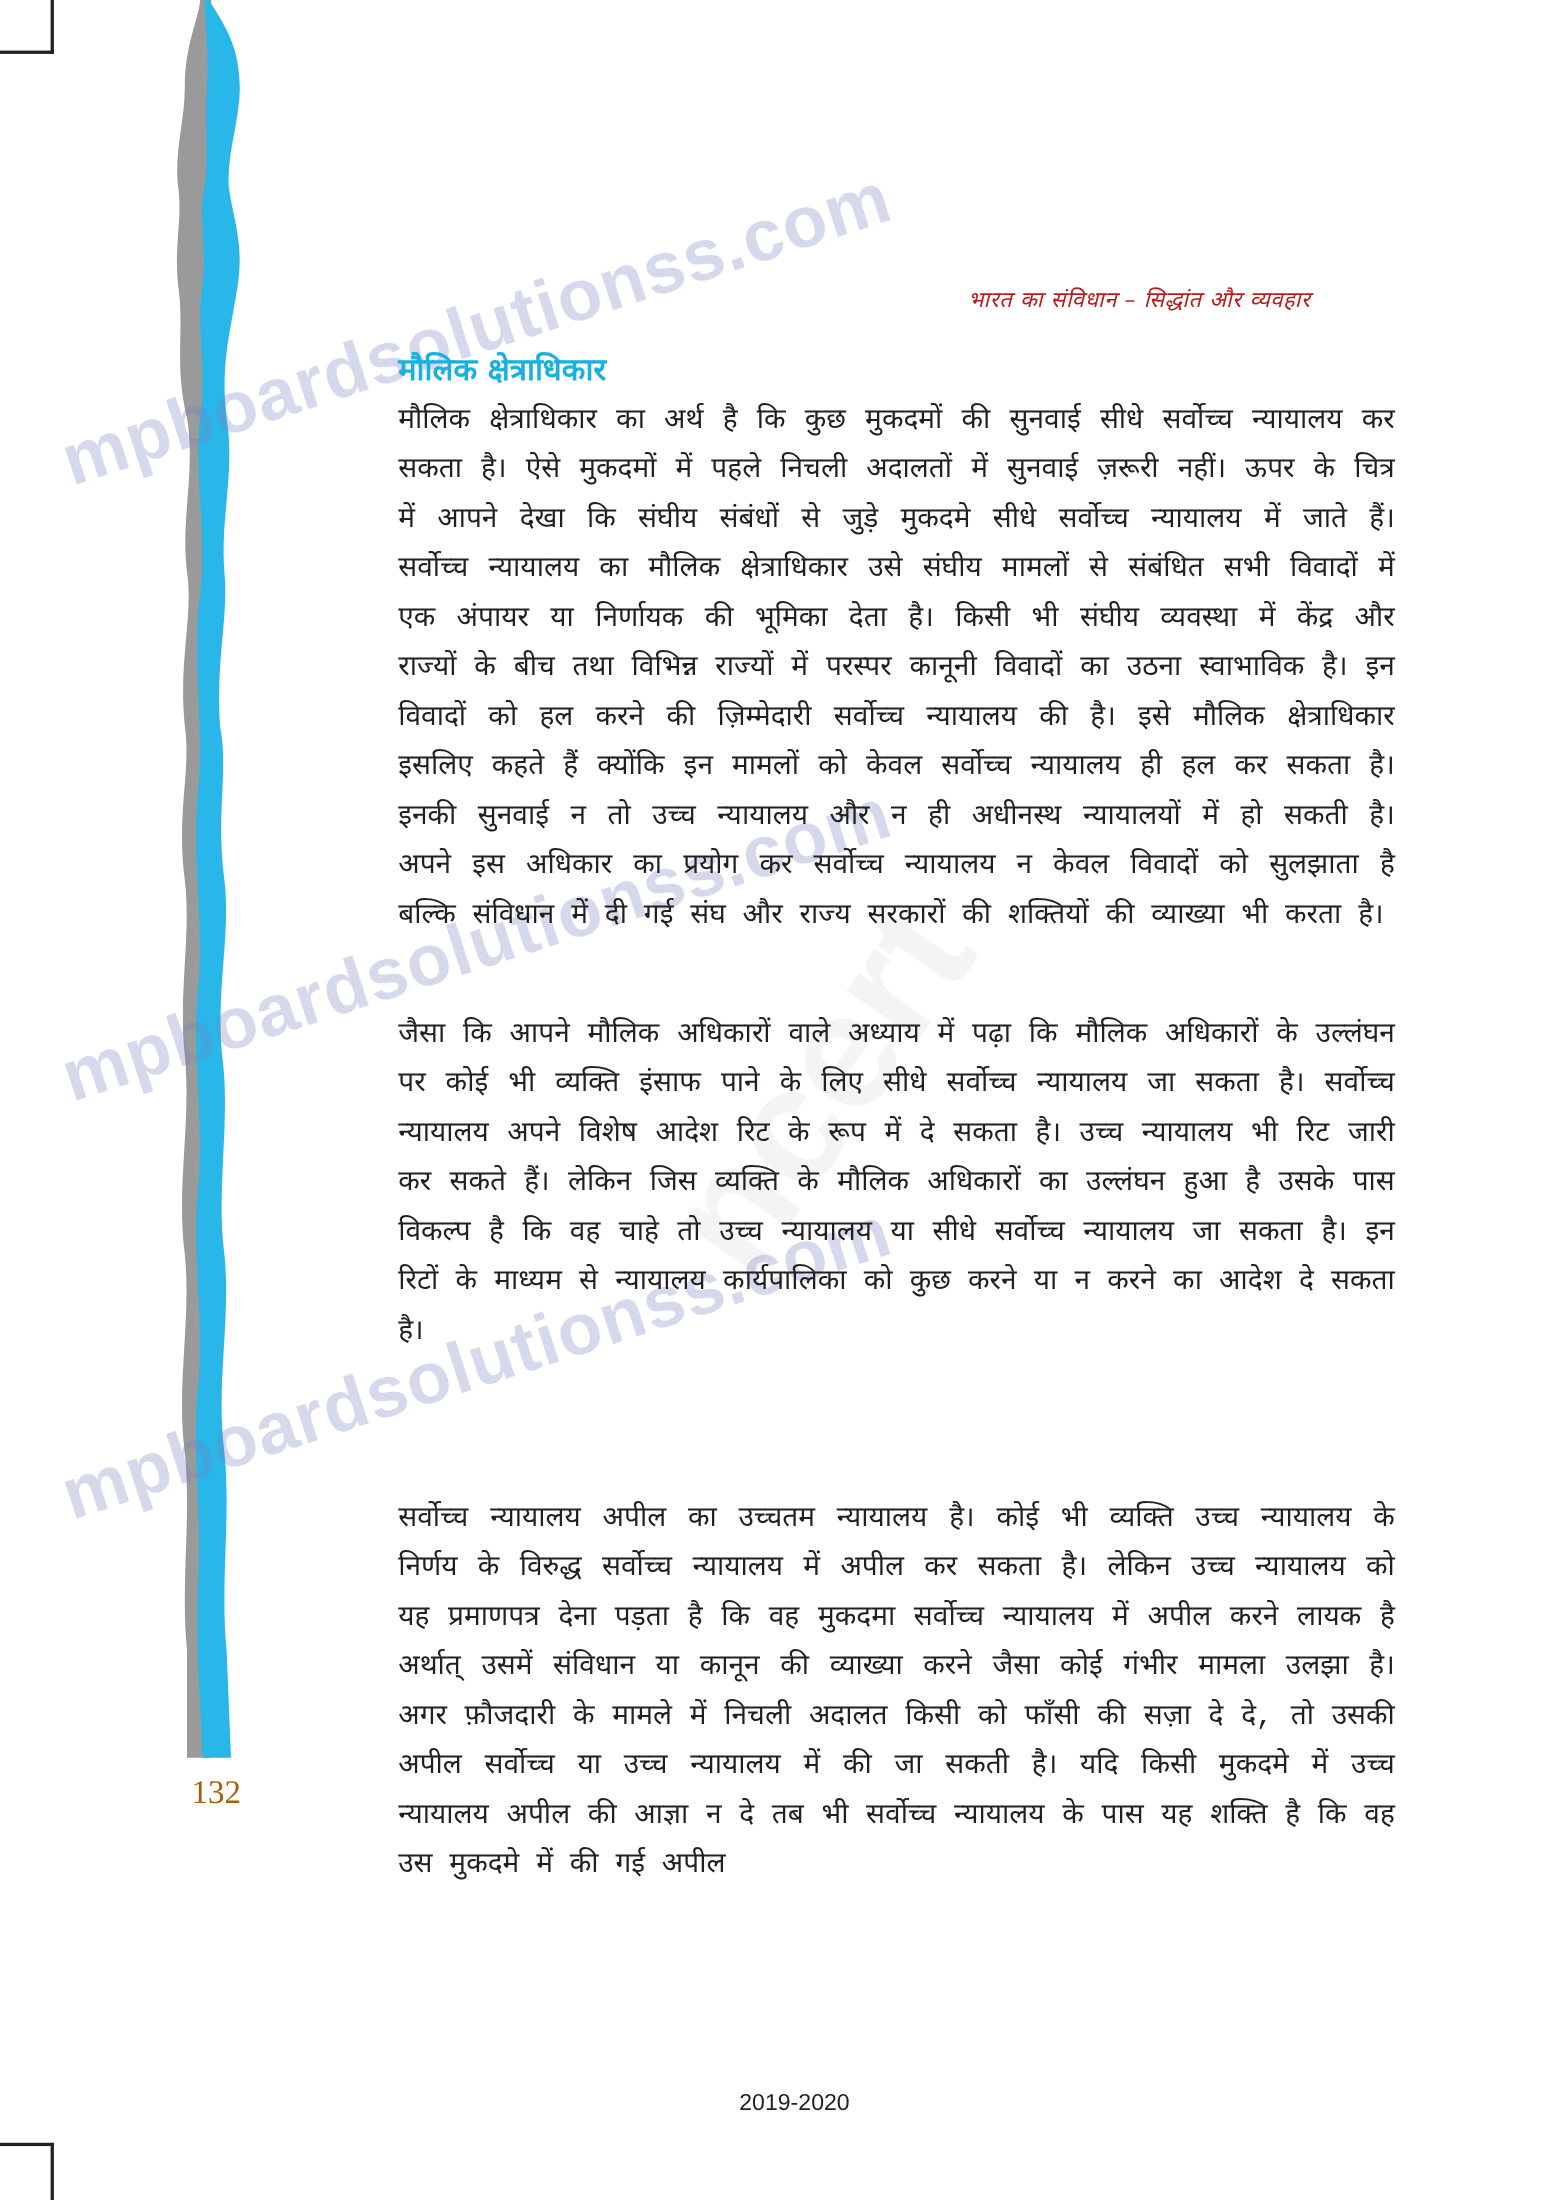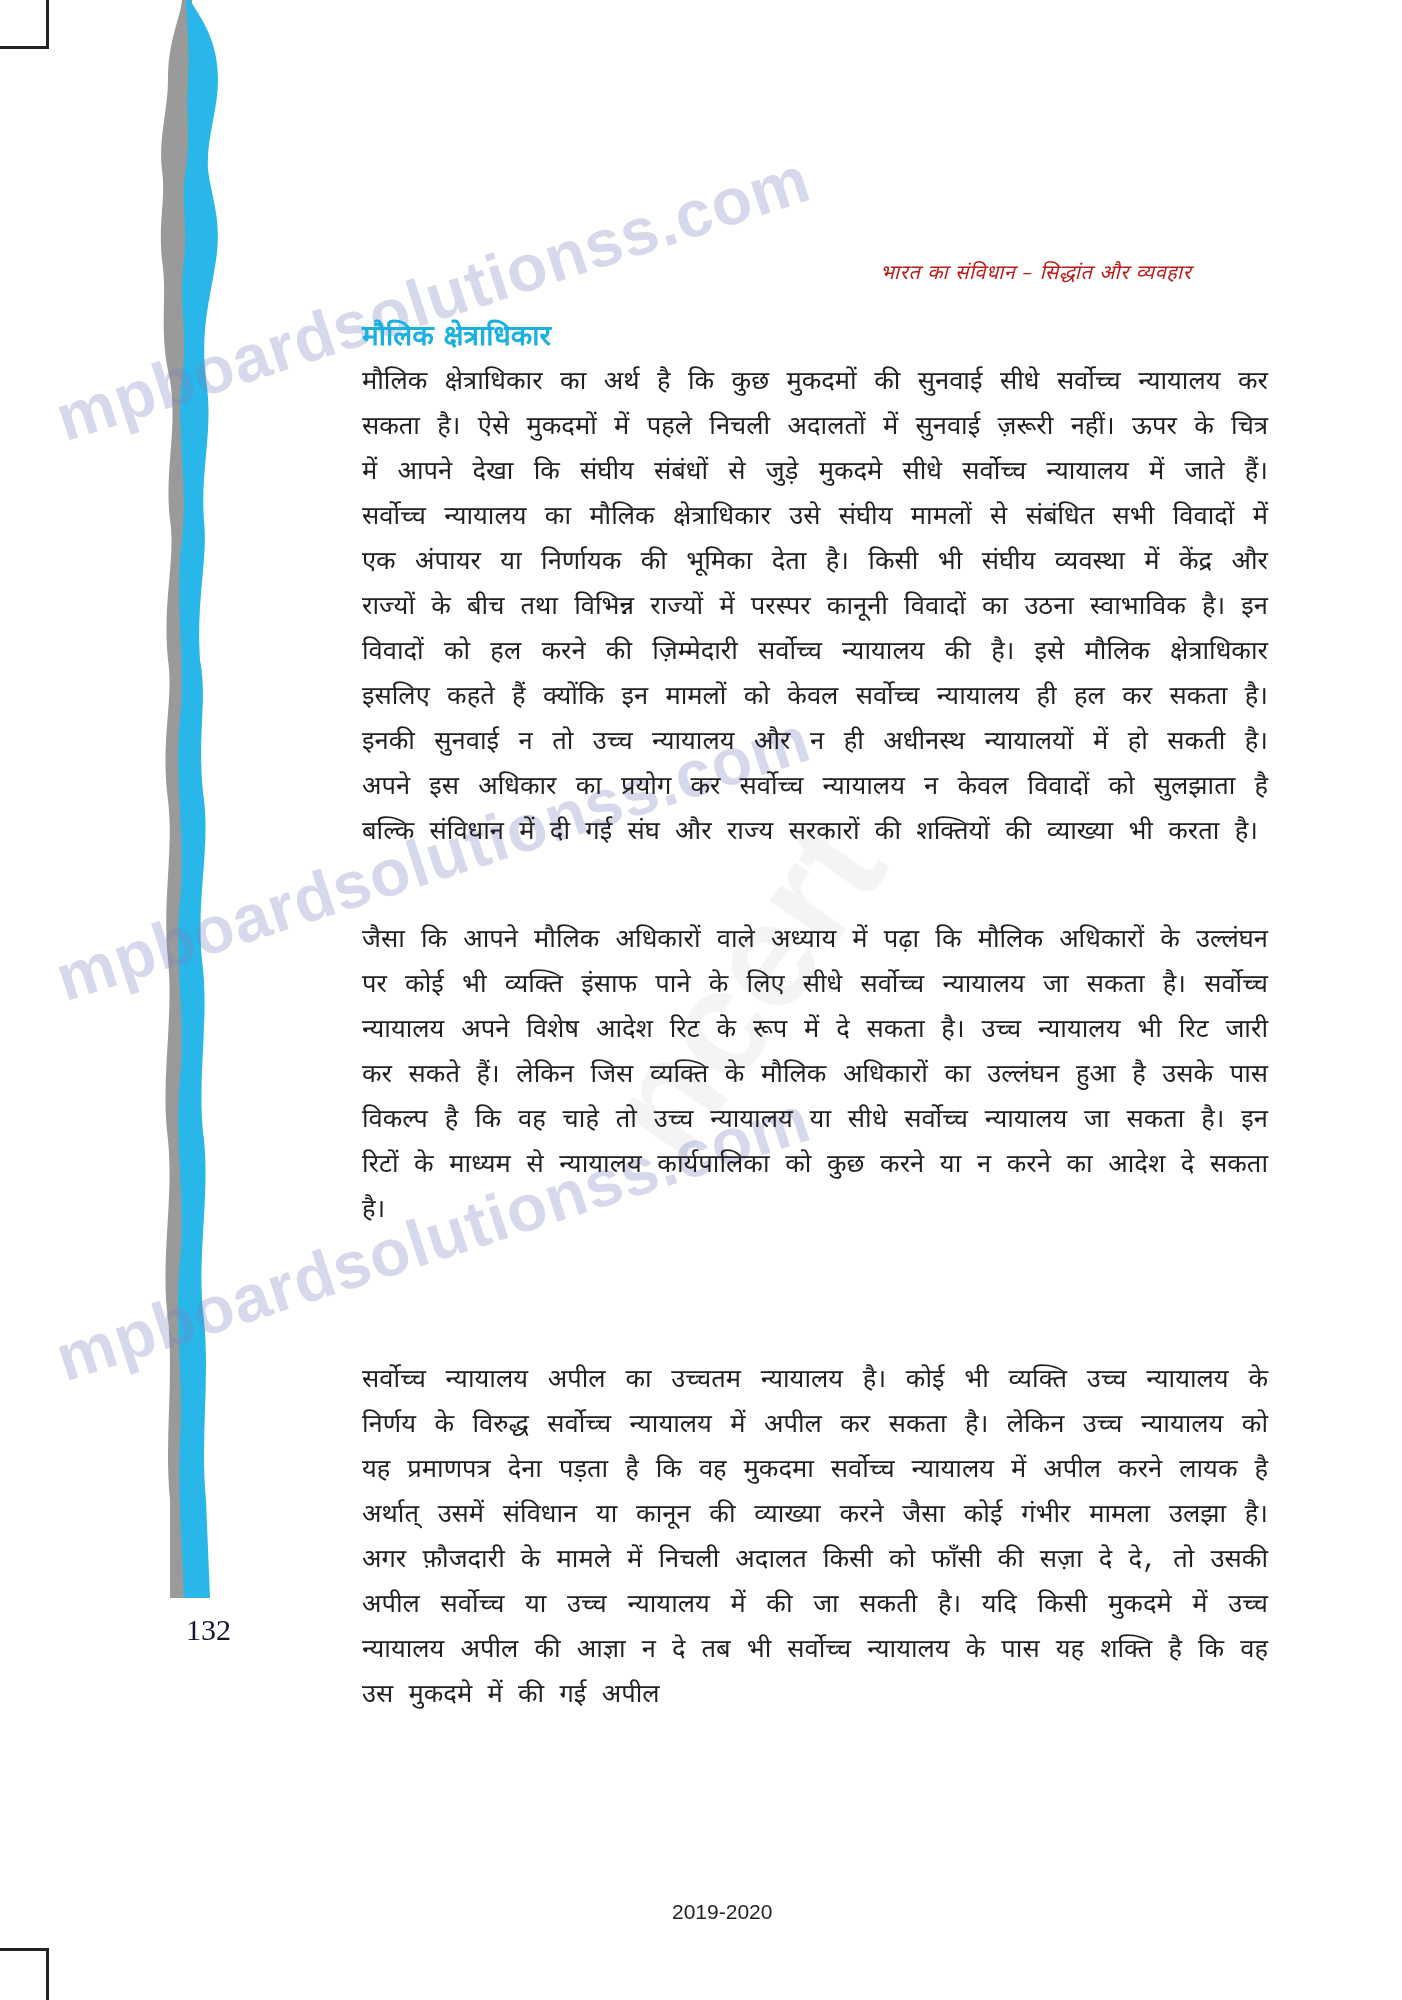--- a/index.html
+++ b/index.html
@@ -42,21 +42,21 @@
       font-family: Liberation Mono, monospace; font-size: 25.5px;
       line-height: 45px; text-align: justify; text-align-last: left;
       margin: 0; color: #231f20;
     }
     #sec1 { position: absolute; top: 0; }
     #sec2 { position: absolute; top: 600px; }
     #sec3 { position: absolute; top: 1040px; }
 
     .page-number {
       position: absolute; left: 174px; top: 1613px;
-      font-family: "Liberation Serif", serif; font-size: 30px; color: #0f172a; margin-left: 12px;
+      font-family: "Liberation Serif", serif; font-size: 30px; color: #a16207;
     }
     .footer-year {
       position: absolute; left: 672px; top: 1900px;
       font-family: "Liberation Sans", sans-serif; font-size: 21px; color: #231f20;
     }
   </style>
 </head>
 <body>
 
 <div class="crop-mark crop-tl"></div>

